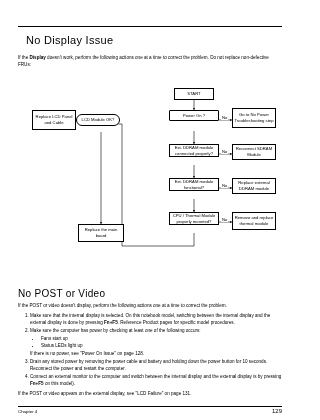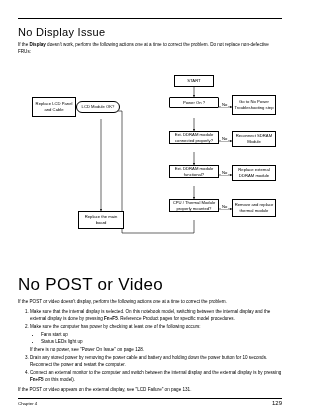--- a/index.html
+++ b/index.html
@@ -24,31 +24,31 @@
   }
   .top-rule {
     position: absolute;
     left: 18px;
     top: 18px;
     width: 264px;
     height: 1px;
     background: #000;
   }
   h1.section-title {
-    margin: 0;
+    margin: 8px;
     padding-top: 26px;
     font-size: 11px;
     font-weight: normal;
     letter-spacing: 0.3px;
     color: #000;
   }
   h2.section-title2 {
     margin: 0;
     padding-top: 10px;
-    font-size: 17px;
+    font-size: 10px;
     font-weight: normal;
     letter-spacing: 0.3px;
     color: #000;
   }
   p.body {
     margin: 3px 0 0 0;
     font-size: 4.6px;
     line-height: 7px;
     color: #000;
   }

